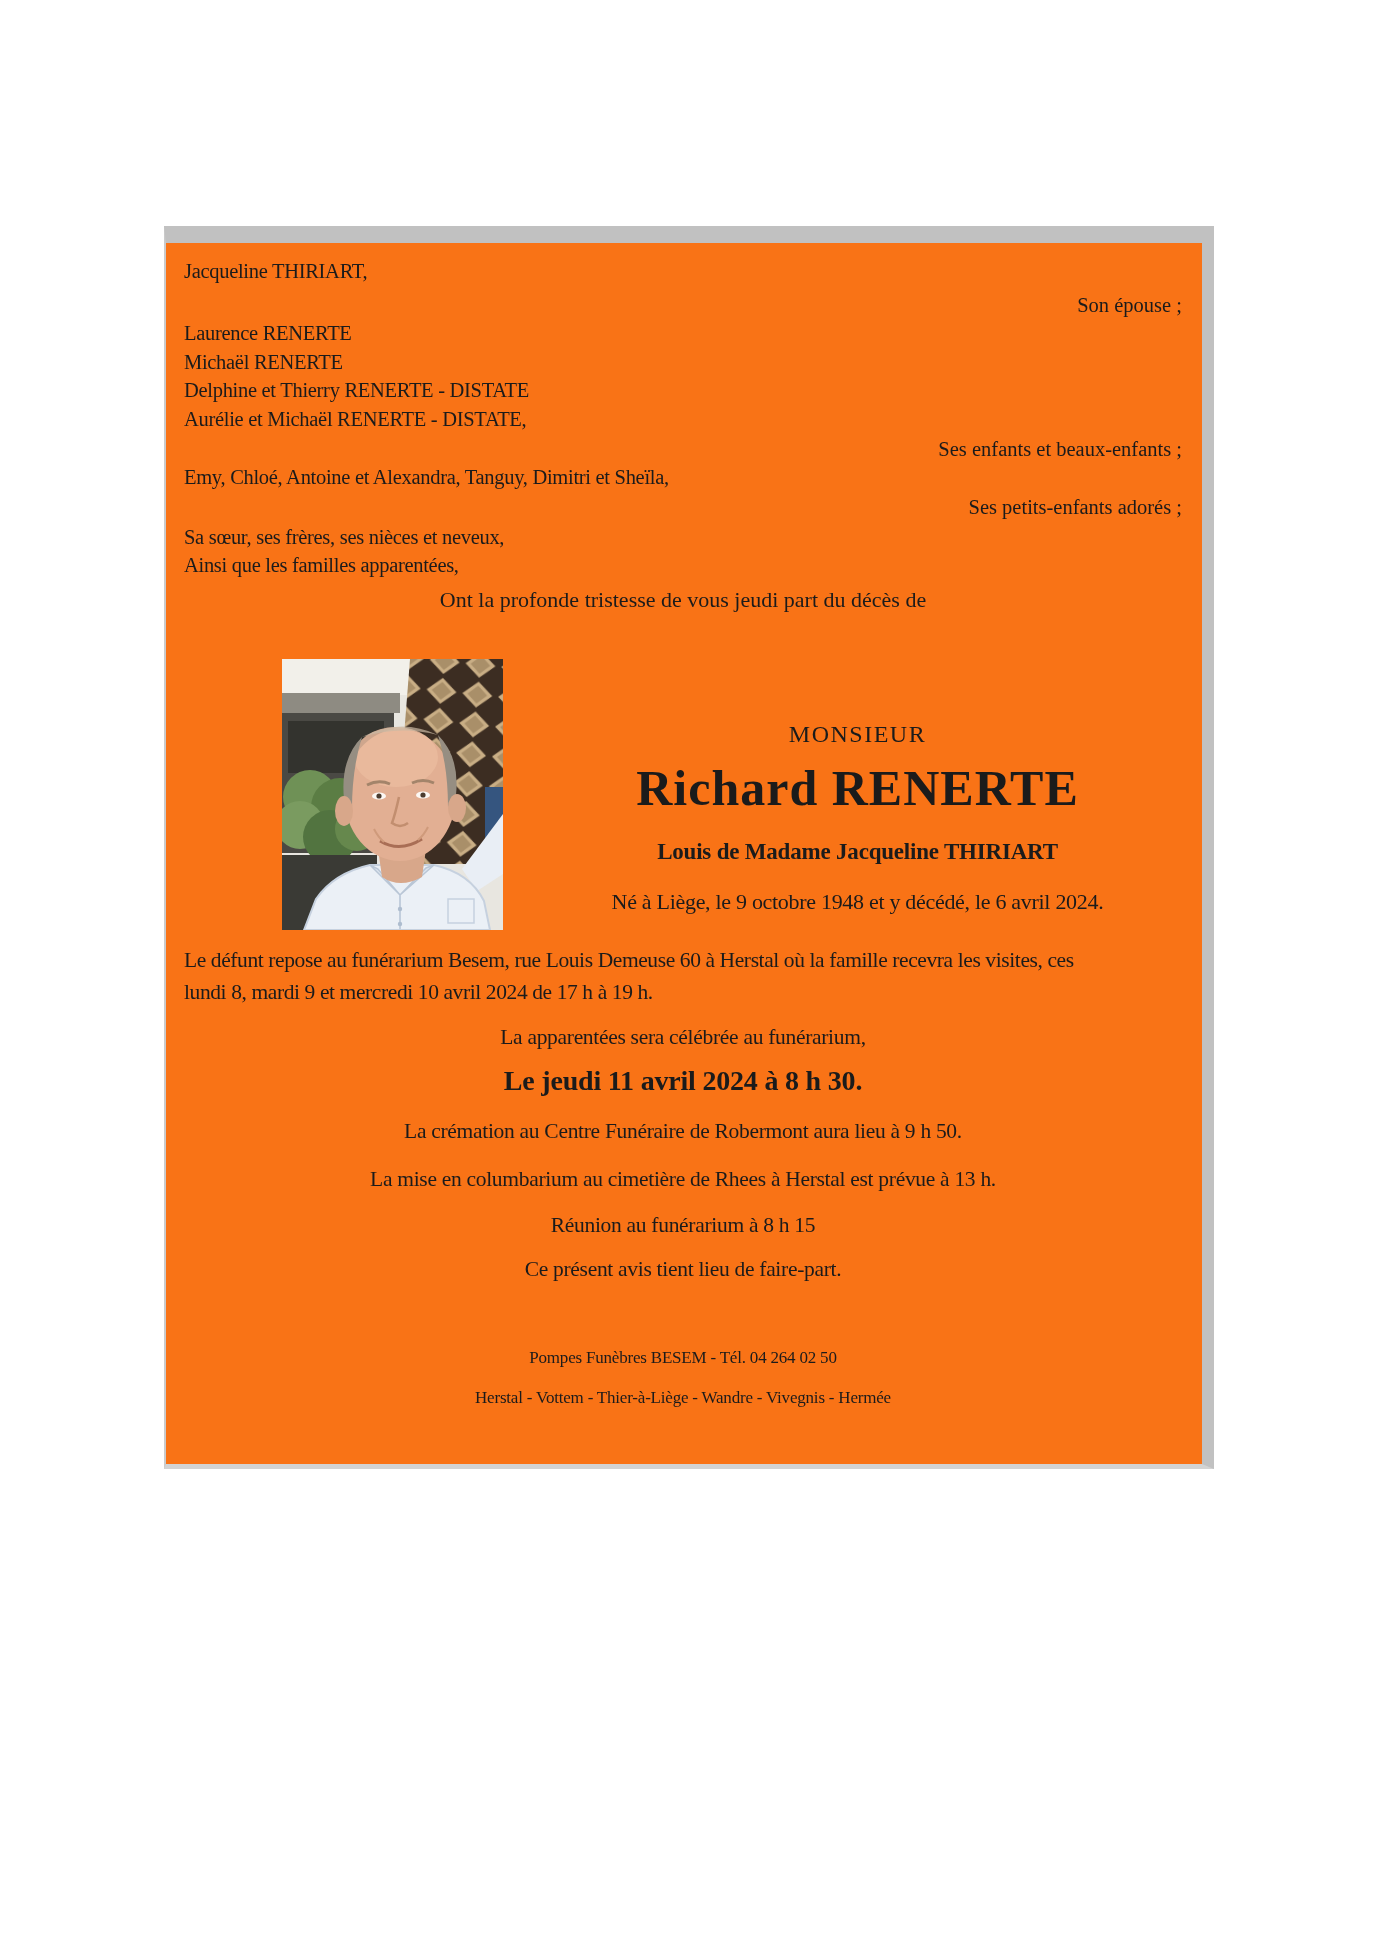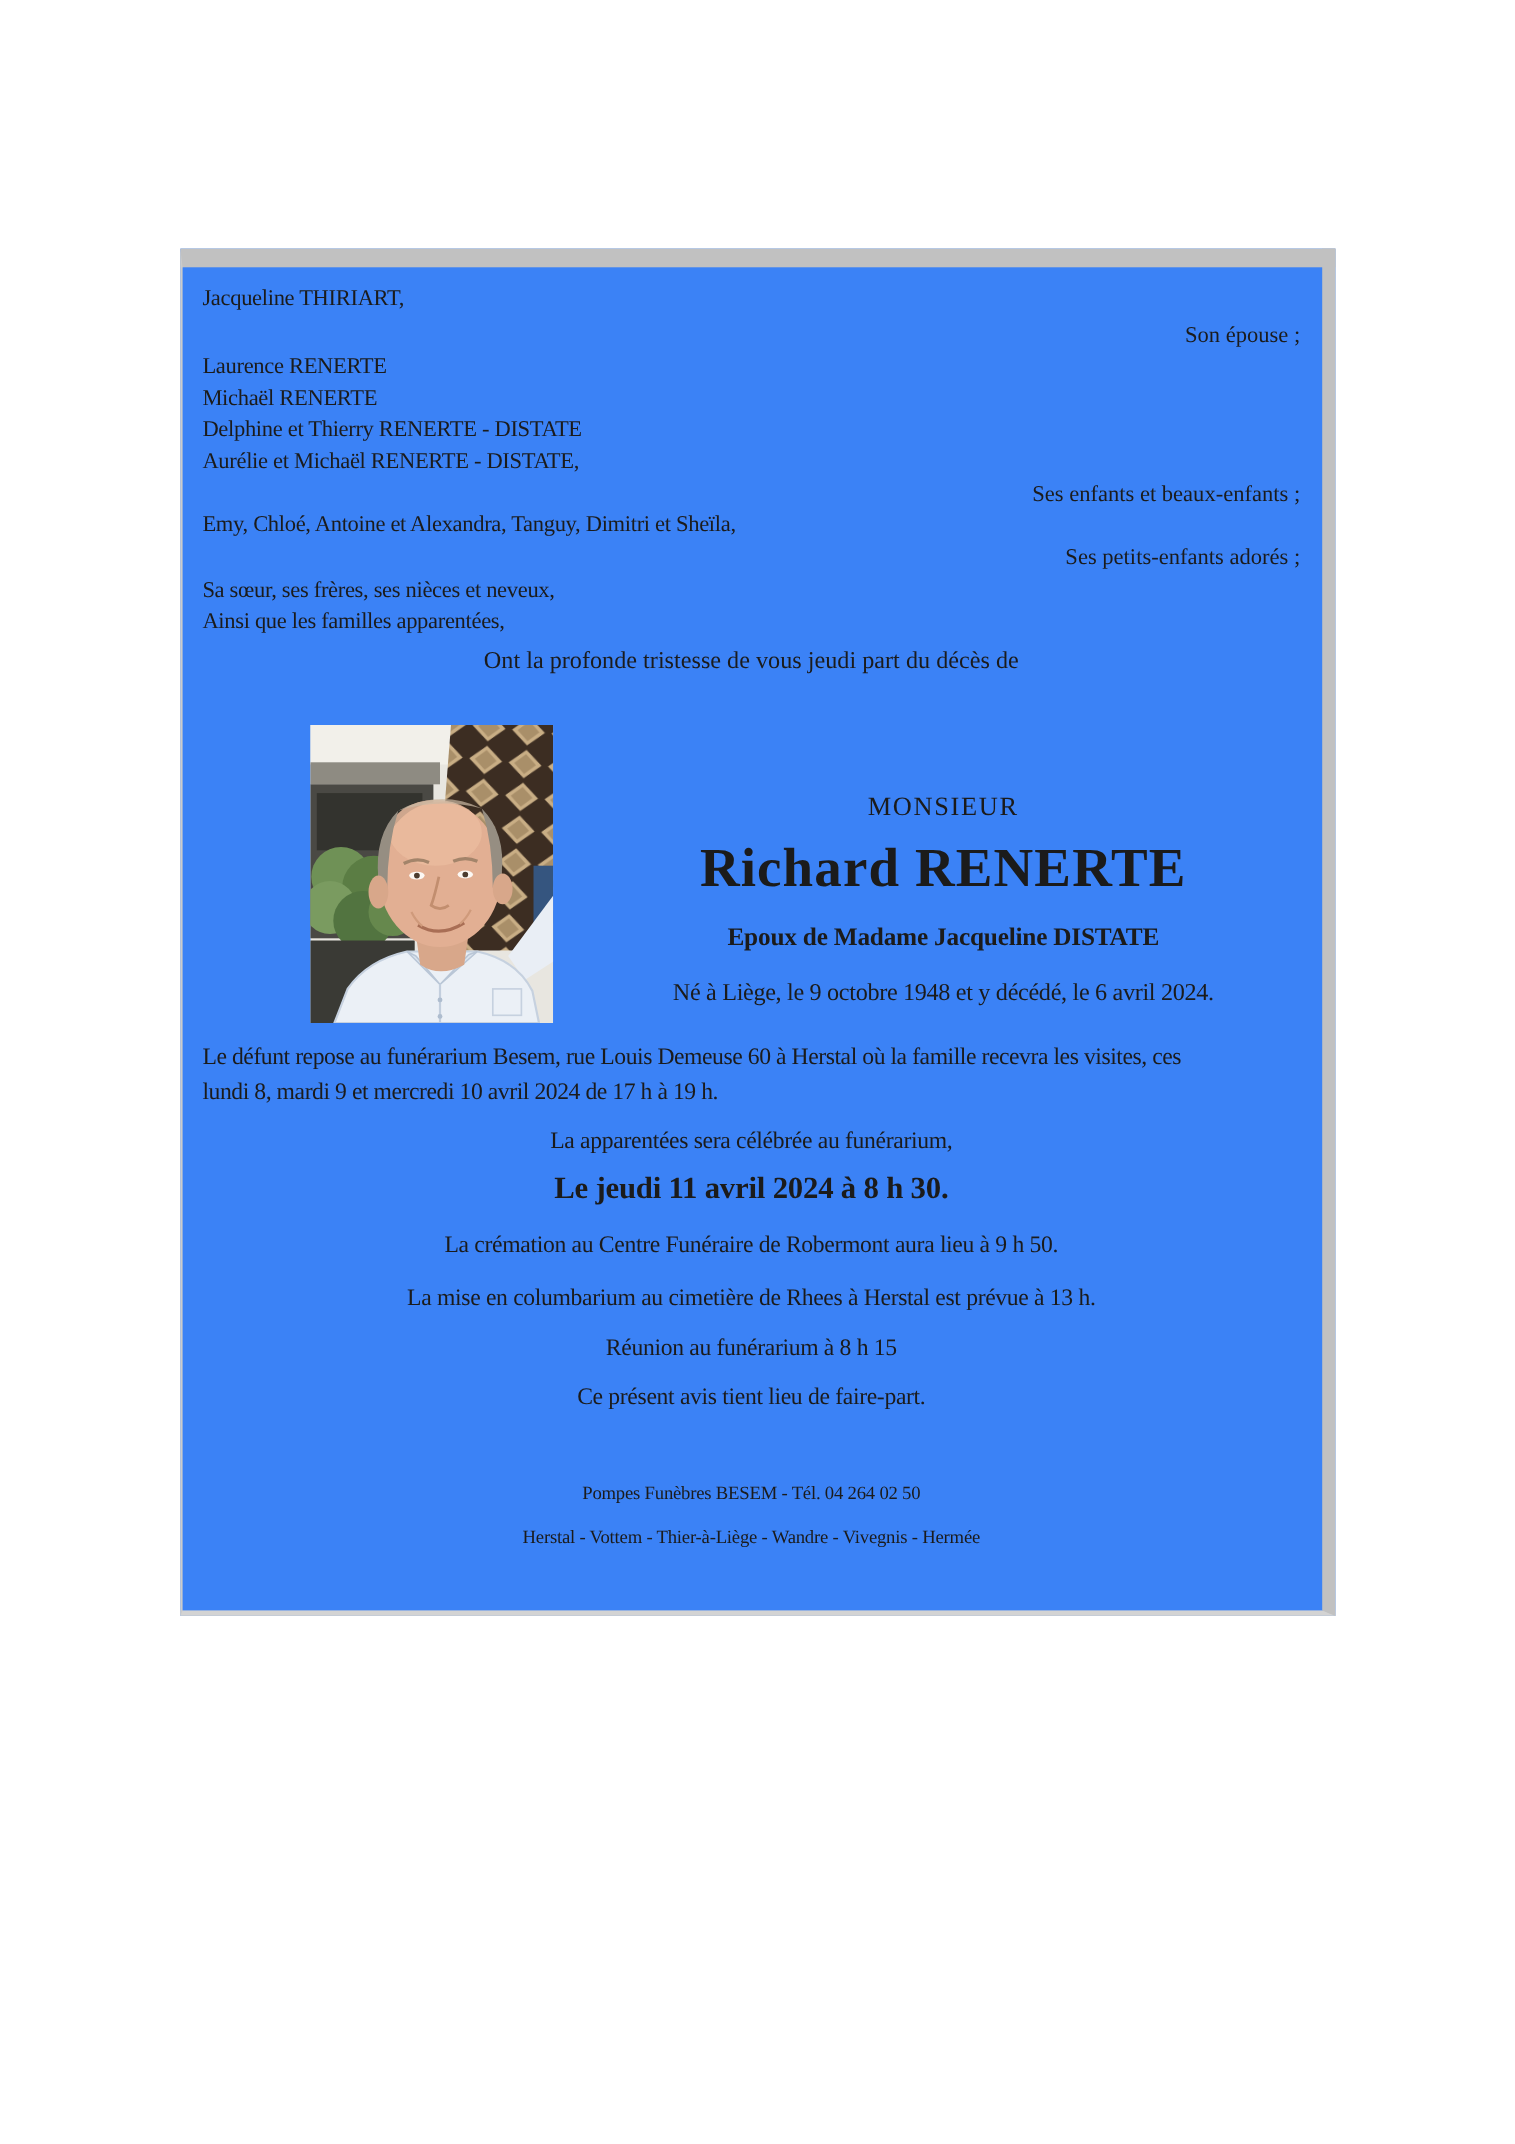--- a/index.html
+++ b/index.html
@@ -8,21 +8,21 @@
     background: #ffffff;
     font-family: "Liberation Serif", "DejaVu Serif", serif;
     color: #1b1b1b;
     position: relative;
   }
   .page {
     position: absolute;
     left: 164px; top: 226px;
     width: 1050px; height: 1243px;
     box-sizing: border-box;
-    background: #3b82f6;
+    background: #f97316;
     border-top: 17px solid #c1c1c1;
     border-right: 12px solid #c1c1c1;
     border-bottom: 5px solid #d3d3d3;
     border-left: 2px solid #cbcbcb;
   }
   .inner {
     padding: 10px 20px 0 18px;
     height: 100%;
     box-sizing: border-box;
     overflow: hidden;
@@ -126,21 +126,21 @@
           <circle cx="141" cy="136" r="2.6" fill="#4c3c2f"></circle>
           <path d="M117 138 Q113 156 110 164 Q118 170 126 164" stroke="#c28e6f" stroke-width="2.5" fill="none"></path>
           <path d="M98 182 Q118 194 140 180" stroke="#a96e55" stroke-width="3" fill="none"></path>
           <path d="M92 170 Q96 178 102 183" stroke="#cf9a7b" stroke-width="2" fill="none"></path>
           <path d="M146 168 Q142 176 136 181" stroke="#cf9a7b" stroke-width="2" fill="none"></path>
         </svg>
       </div>
       <div class="idcol">
         <p class="mon">MONSIEUR</p>
         <h1 class="name">Richard RENERTE</h1>
-        <p class="epoux">Epoux de Madame Jacqueline DISTATE</p>
+        <p class="epoux">Louis de Madame Jacqueline THIRIART</p>
         <p class="dates">Né à Liège, le 9 octobre 1948 et y décédé, le 6 avril 2024.</p>
       </div>
     </div>
 
     <p class="para">Le défunt repose au funérarium Besem, rue Louis Demeuse 60 à Herstal où la famille recevra les visites, ces lundi 8, mardi 9 et mercredi 10 avril 2024 de 17 h à 19 h.</p>
     <p class="c bene">La apparentées sera célébrée au funérarium,</p>
     <p class="big">Le jeudi 11 avril 2024 à 8 h 30.</p>
     <p class="c crem">La crémation au Centre Funéraire de Robermont aura lieu à 9 h 50.</p>
     <p class="c mise">La mise en columbarium au cimetière de Rhees à Herstal est prévue à 13 h.</p>
     <p class="c reun">Réunion au funérarium à 8 h 15</p>

